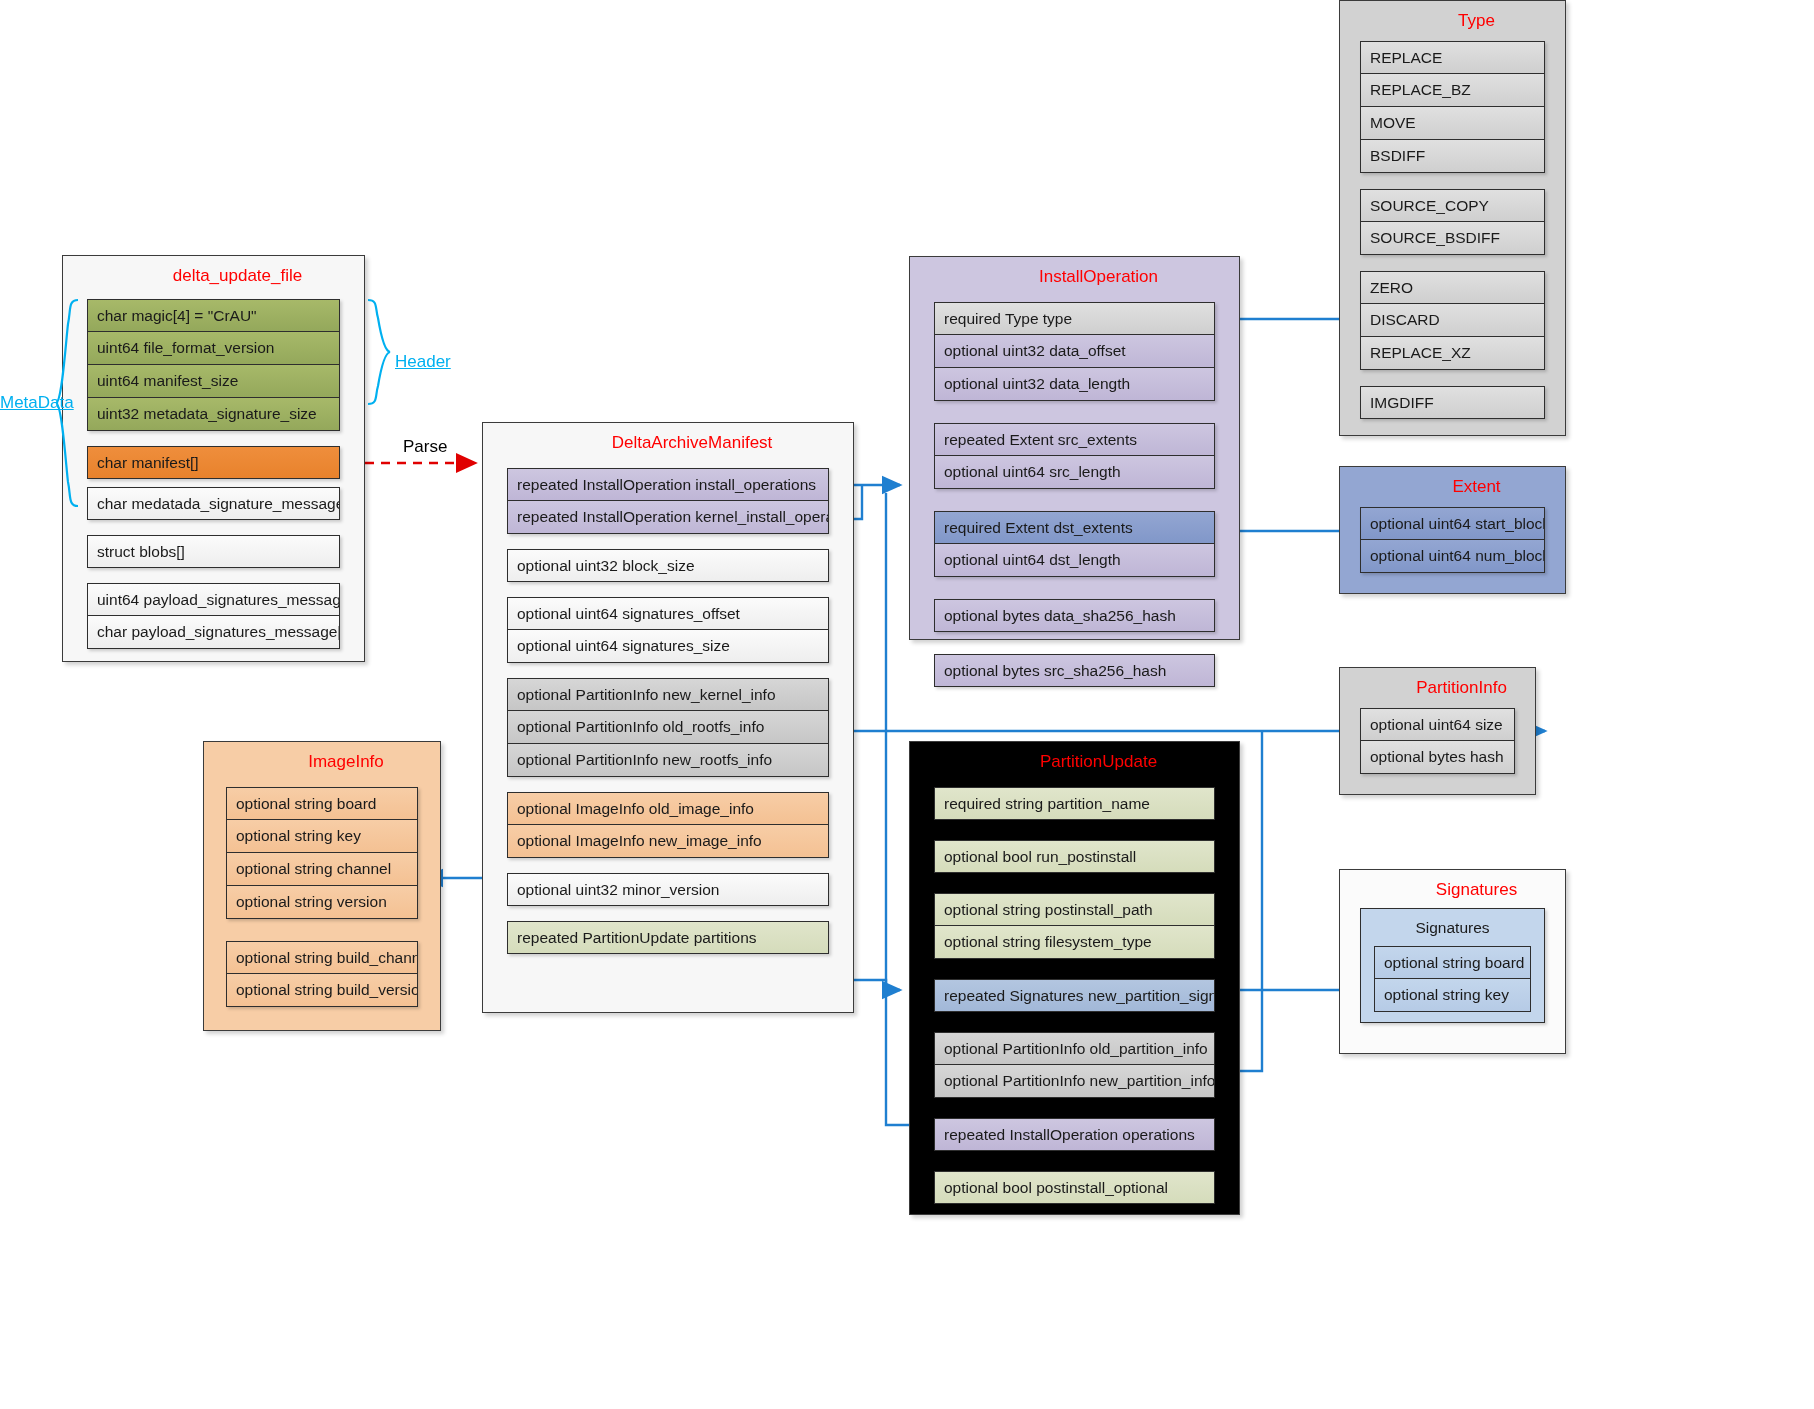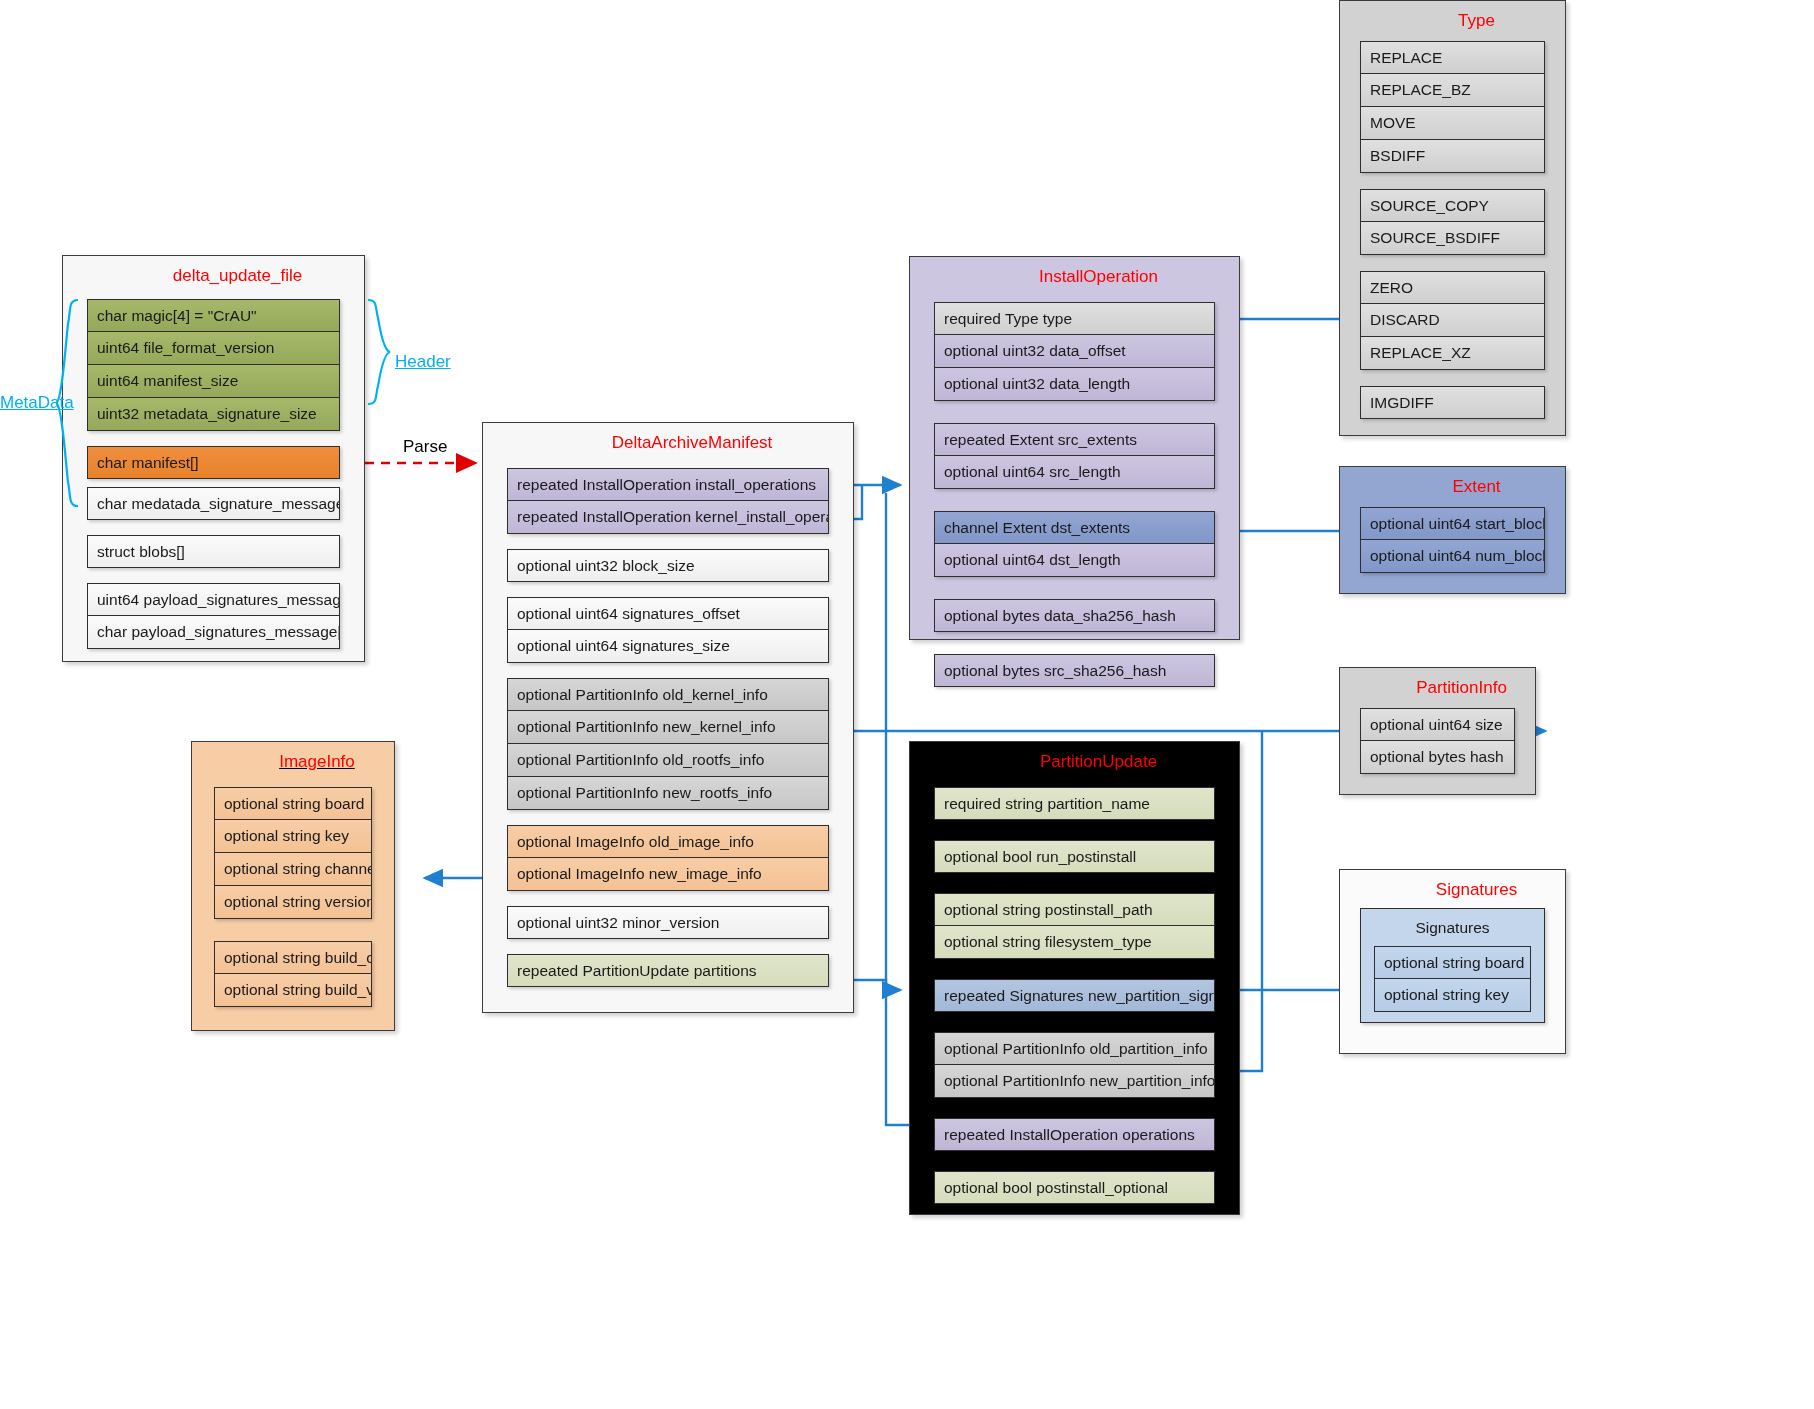--- a/index.html
+++ b/index.html
@@ -165,21 +165,20 @@
         <div class="field f-purple">repeated InstallOperation kernel_install_operations</div>
       </div>
       <div class="cluster">
         <div class="field f-plain">optional uint32 block_size</div>
       </div>
       <div class="cluster">
         <div class="field f-plain">optional uint64 signatures_offset</div>
         <div class="field f-plain">optional uint64 signatures_size</div>
       </div>
       <div class="cluster">
-        <div class="field f-gray">optional PartitionInfo old_kernel_info</div>
         <div class="field f-gray">optional PartitionInfo new_kernel_info</div>
         <div class="field f-gray">optional PartitionInfo old_rootfs_info</div>
         <div class="field f-gray">optional PartitionInfo new_rootfs_info</div>
       </div>
       <div class="cluster">
         <div class="field f-peach">optional ImageInfo old_image_info</div>
         <div class="field f-peach">optional ImageInfo new_image_info</div>
       </div>
       <div class="cluster">
         <div class="field f-plain">optional uint32 minor_version</div>
@@ -196,21 +195,21 @@
       <div class="cluster" style="margin-bottom:0;">
         <div class="field f-grayltl">required Type type</div>
         <div class="field f-purple">optional uint32 data_offset</div>
         <div class="field f-purple">optional uint32 data_length</div>
       </div>
       <div class="cluster" style="margin-top:22px;">
         <div class="field f-purple">repeated Extent src_extents</div>
         <div class="field f-purple">optional uint64 src_length</div>
       </div>
       <div class="cluster" style="margin-top:22px;">
-        <div class="field f-bluedk">channel Extent dst_extents</div>
+        <div class="field f-bluedk">required Extent dst_extents</div>
         <div class="field f-purple">optional uint64 dst_length</div>
       </div>
       <div class="cluster" style="margin-top:22px;">
         <div class="field f-purple">optional bytes data_sha256_hash</div>
       </div>
       <div class="cluster" style="margin-top:22px;">
         <div class="field f-purple">optional bytes src_sha256_hash</div>
       </div>
     </div>
   </div>
@@ -237,21 +236,21 @@
       </div>
       <div class="cluster" style="margin-bottom:20px;">
         <div class="field f-purple">repeated InstallOperation operations</div>
       </div>
       <div class="cluster">
         <div class="field f-olive">optional bool postinstall_optional</div>
       </div>
     </div>
   </div>
 
-  <div class="group g-peach" style="left:191px; top:741px; width:204px; height:290px;text-decoration:underline;">
+  <div class="group g-peach" style="left:203px; top:741px; width:238px; height:290px;">
     <div class="title">ImageInfo</div>
     <div class="stack" style="top:45px; left:22px; right:22px;">
       <div class="cluster" style="margin-bottom:22px;">
         <div class="field f-peach">optional string board</div>
         <div class="field f-peach">optional string key</div>
         <div class="field f-peach">optional string channel</div>
         <div class="field f-peach">optional string version</div>
       </div>
       <div class="cluster">
         <div class="field f-peach">optional string build_channel</div>

